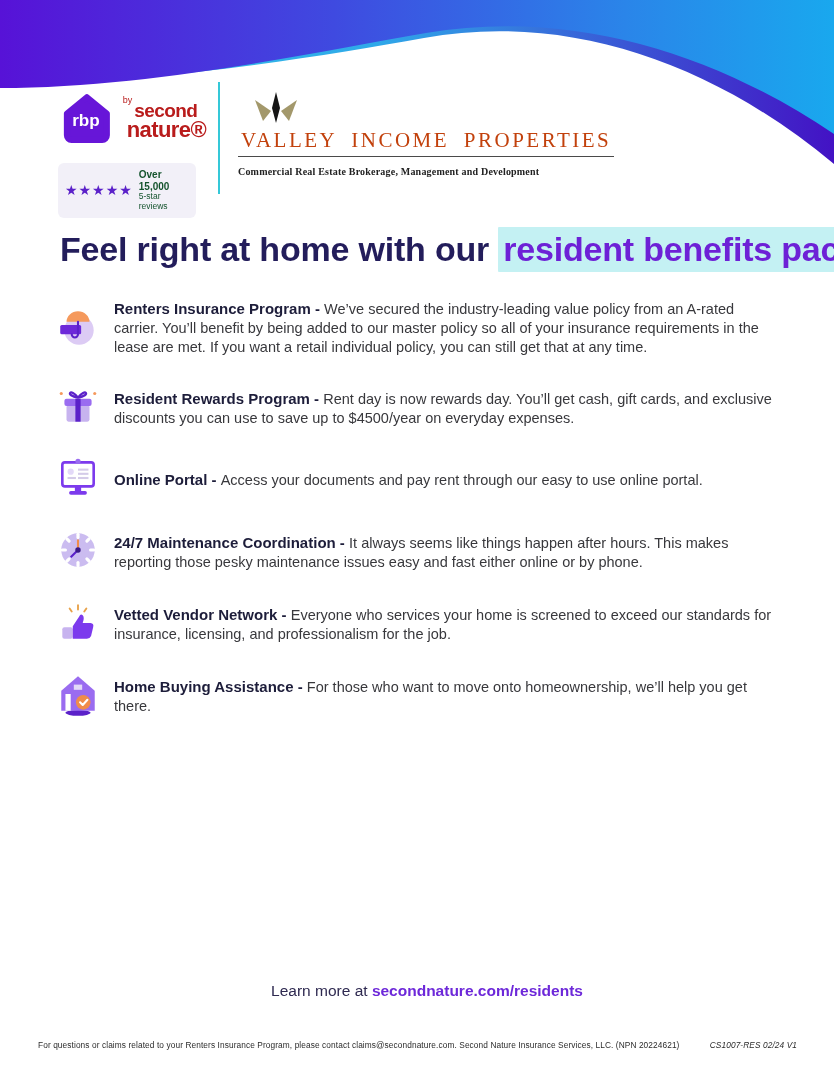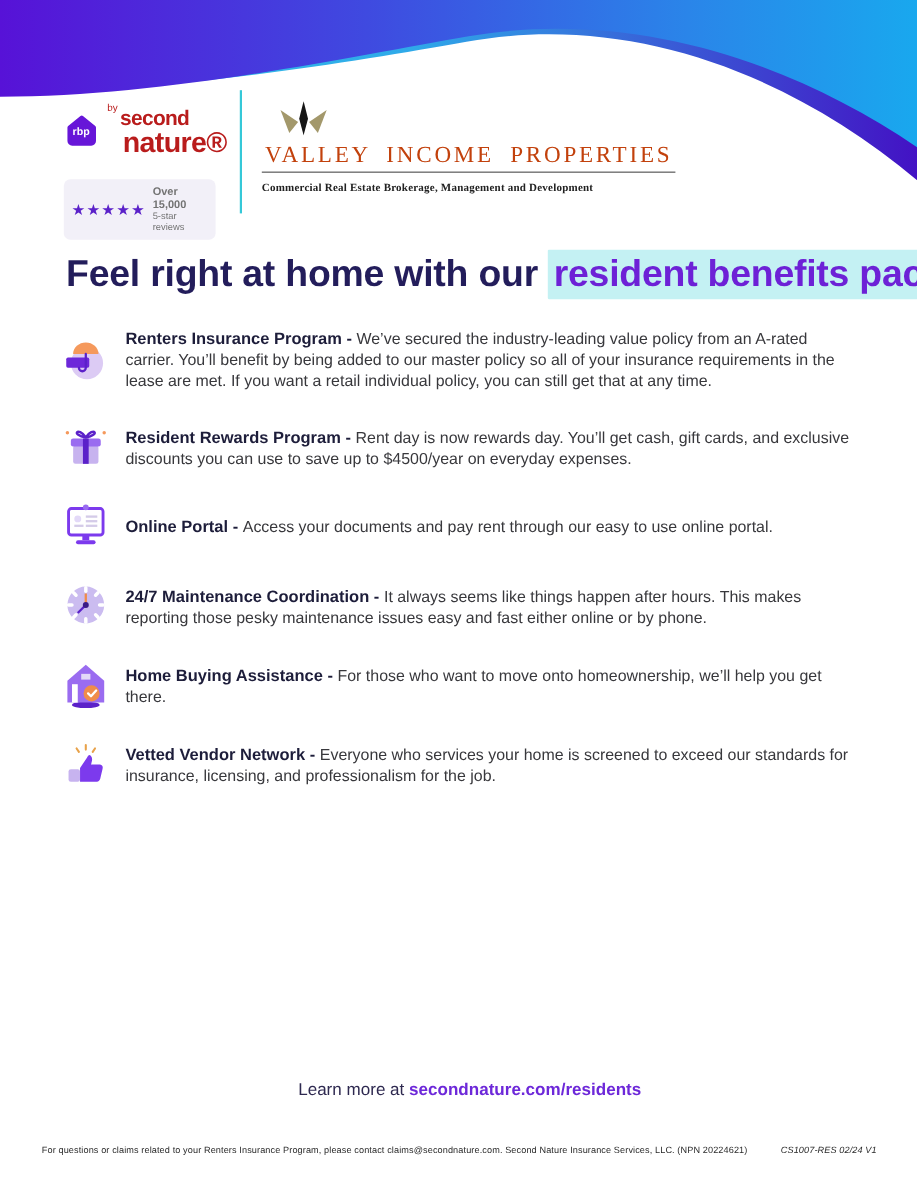--- a/index.html
+++ b/index.html
@@ -13,27 +13,27 @@
   
   .wave { position:absolute; top:0; left:0; width:834px; height:170px; display:block; }
 
   
   .brand-row { position:absolute; top:88px; left:58px; display:flex; align-items:flex-start; }
   .rbp-col { width:148px; }
   .rbp-lockup { display:flex; align-items:center; gap:7px; }
   .sn-text { color:#b91c1c; line-height:0.92; padding-top:4px; }
   .sn-by { font-size:9px; font-weight:400; vertical-align:top; position:relative; top:-6px; margin-right:2px; }
   .sn-word { font-weight:700; font-size:19px; letter-spacing:-0.6px; display:inline-block; }
-  .sn-line2 { font-weight:700; font-size:26px; letter-spacing:-0.6px; margin-left:14px; }
+  .sn-line2 { font-weight:700; font-size:22px; letter-spacing:-0.6px; margin-left:4px; }
   .review-badge {
     margin-top:13px; width:138px; background:#f2f0f8; border-radius:6px;
     padding:6px 7px; display:flex; align-items:center; gap:6px;
   }
   .stars { color:#5b21c9; font-size:14px; letter-spacing:1px; line-height:1; white-space:nowrap; }
-  .review-text { color:#737373; line-height:1.15; }
+  .review-text { color:#14532d; line-height:1.15; }
   .review-l1 { font-size:10px; font-weight:700; }
   .review-l2 { font-size:8.5px; }
   .v-divider { width:2px; height:112px; background:#35c8d8; margin:-6px 14px 0 12px; }
 
   .valley-col { margin-left:4px; padding-top:2px; }
   .valley-fan { display:block; margin-left:14px; }
   .valley-name {
     display:inline-block;
     font-family:Liberation Serif, serif; font-size:21px; color:#c2410c;
     letter-spacing:2.5px; word-spacing:7px; white-space:nowrap;
@@ -192,43 +192,43 @@
         </g>
         <line x1="22" y1="22" x2="22" y2="12" stroke="#f08c4a" stroke-width="2"></line>
         <line x1="22" y1="22" x2="15" y2="29" stroke="#5b21c9" stroke-width="2"></line>
         <circle cx="22" cy="22" r="2.6" fill="#3b1a86"></circle>
       </svg>
       <p><span class="b-title">24/7 Maintenance Coordination - </span><span>It always seems like things happen after hours. This makes reporting those pesky maintenance issues easy and fast either online or by phone.</span></p>
     </div>
 
     <div class="benefit">
       <svg class="b-icon" viewBox="0 0 44 44">
-        <ellipse cx="22" cy="40" rx="12" ry="2.8" fill="#5b21c9"></ellipse>
-        <path d="M22 5 L38 19 V38 H6 V19 Z" fill="#9a6cf0"></path>
-        <rect x="10" y="22" width="5" height="16" fill="#ffffff"></rect>
-        <rect x="18" y="13" width="8" height="5" fill="#e3d9f8"></rect>
-        <circle cx="27" cy="30" r="7" fill="#f08c4a"></circle>
-        <path d="M24 30 l2.5 2.5 L31 27.5" stroke="#ffffff" stroke-width="2" fill="none" stroke-linecap="round" stroke-linejoin="round"></path>
-      </svg>
-      <p><span class="b-title">Home Buying Assistance - </span><span>For those who want to move onto homeownership, we’ll help you get there.</span></p>
-    </div>
-
-    <div class="benefit">
-      <svg class="b-icon" viewBox="0 0 44 44">
         <g stroke="#e8a24a" stroke-width="1.8" stroke-linecap="round">
           <line x1="14" y1="9" x2="16" y2="12"></line>
             <line x1="22" y1="6" x2="22" y2="10"></line>
             <line x1="30" y1="9" x2="28" y2="12"></line>
         </g>
         <rect x="7" y="27" width="10" height="11" rx="2" fill="#c7b3ef"></rect>
         <path d="M17 38 V26 l6 -9 q1.5 -3.5 3.5 -1.5 q2 2 0 7.5 h7.5 q3.5 0.5 2.5 4 l-2 8.5 q-1 2.5 -4 2.5 Z" fill="#7c3aed"></path>
       </svg>
       <p><span class="b-title">Vetted Vendor Network - </span><span>Everyone who services your home is screened to exceed our standards for insurance, licensing, and professionalism for the job.</span></p>
     </div>
 
+    <div class="benefit">
+      <svg class="b-icon" viewBox="0 0 44 44">
+        <ellipse cx="22" cy="40" rx="12" ry="2.8" fill="#5b21c9"></ellipse>
+        <path d="M22 5 L38 19 V38 H6 V19 Z" fill="#9a6cf0"></path>
+        <rect x="10" y="22" width="5" height="16" fill="#ffffff"></rect>
+        <rect x="18" y="13" width="8" height="5" fill="#e3d9f8"></rect>
+        <circle cx="27" cy="30" r="7" fill="#f08c4a"></circle>
+        <path d="M24 30 l2.5 2.5 L31 27.5" stroke="#ffffff" stroke-width="2" fill="none" stroke-linecap="round" stroke-linejoin="round"></path>
+      </svg>
+      <p><span class="b-title">Home Buying Assistance - </span><span>For those who want to move onto homeownership, we’ll help you get there.</span></p>
+    </div>
+
   </div>
 
   <div class="learn-more"><span>Learn more at </span><a class="learn-link" href="#">secondnature.com/residents</a></div>
 
   <div class="fine-print">
     <span class="fine-left">For questions or claims related to your Renters Insurance Program, please contact claims@secondnature.com. Second Nature Insurance Services, LLC. (NPN 20224621)</span>
     <span class="fine-right">CS1007-RES 02/24 V1</span>
   </div>
 
 </div>

